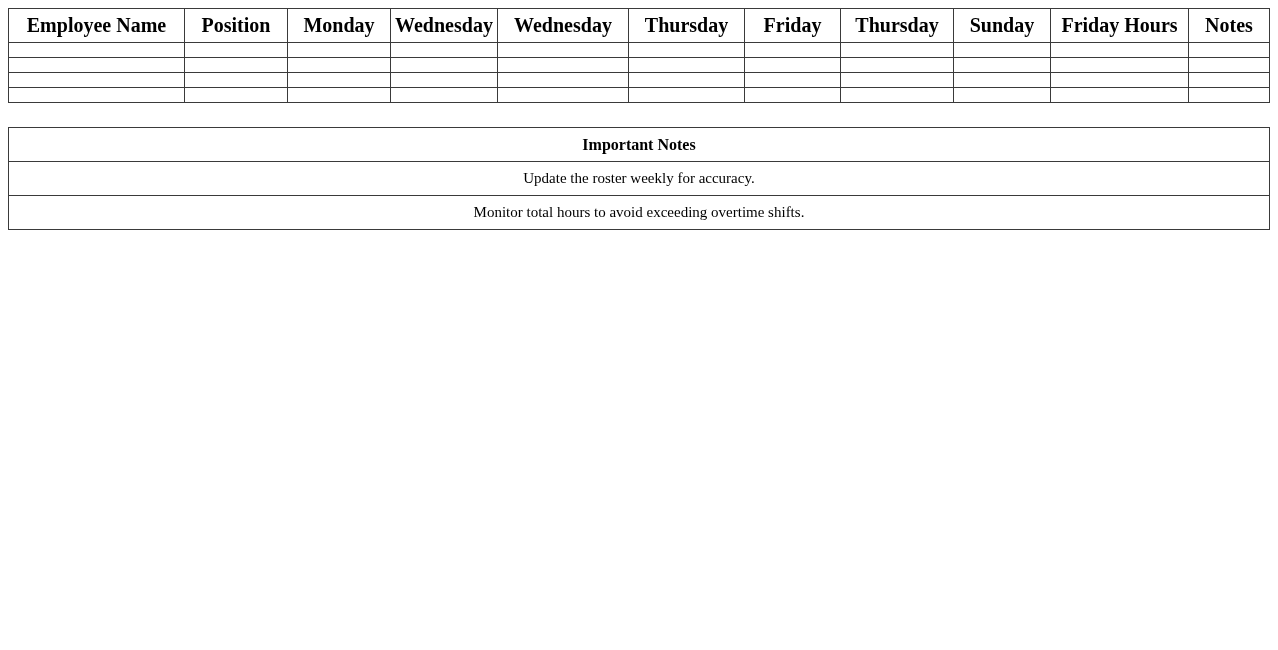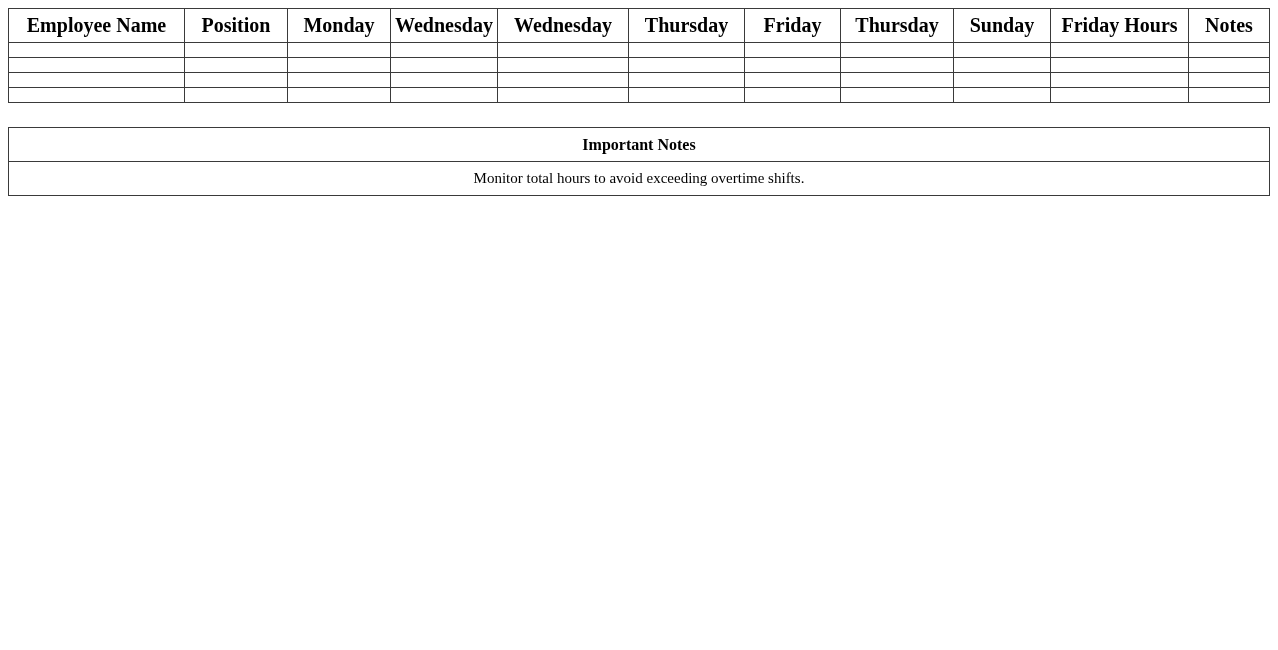--- a/index.html
+++ b/index.html
@@ -146,16 +146,19 @@
     </tr>
   </tbody>
 </table>
 
 <table class="notes-table">
   <tbody>
     <tr>
       <td class="notes-title">Important Notes</td>
     </tr>
     <tr>
+      <td>Update the roster weekly for accuracy.</td>
+    </tr>
+    <tr>
       <td>Monitor total hours to avoid exceeding overtime shifts.</td>
     </tr>
   </tbody>
 </table>
 
 </body></html>

